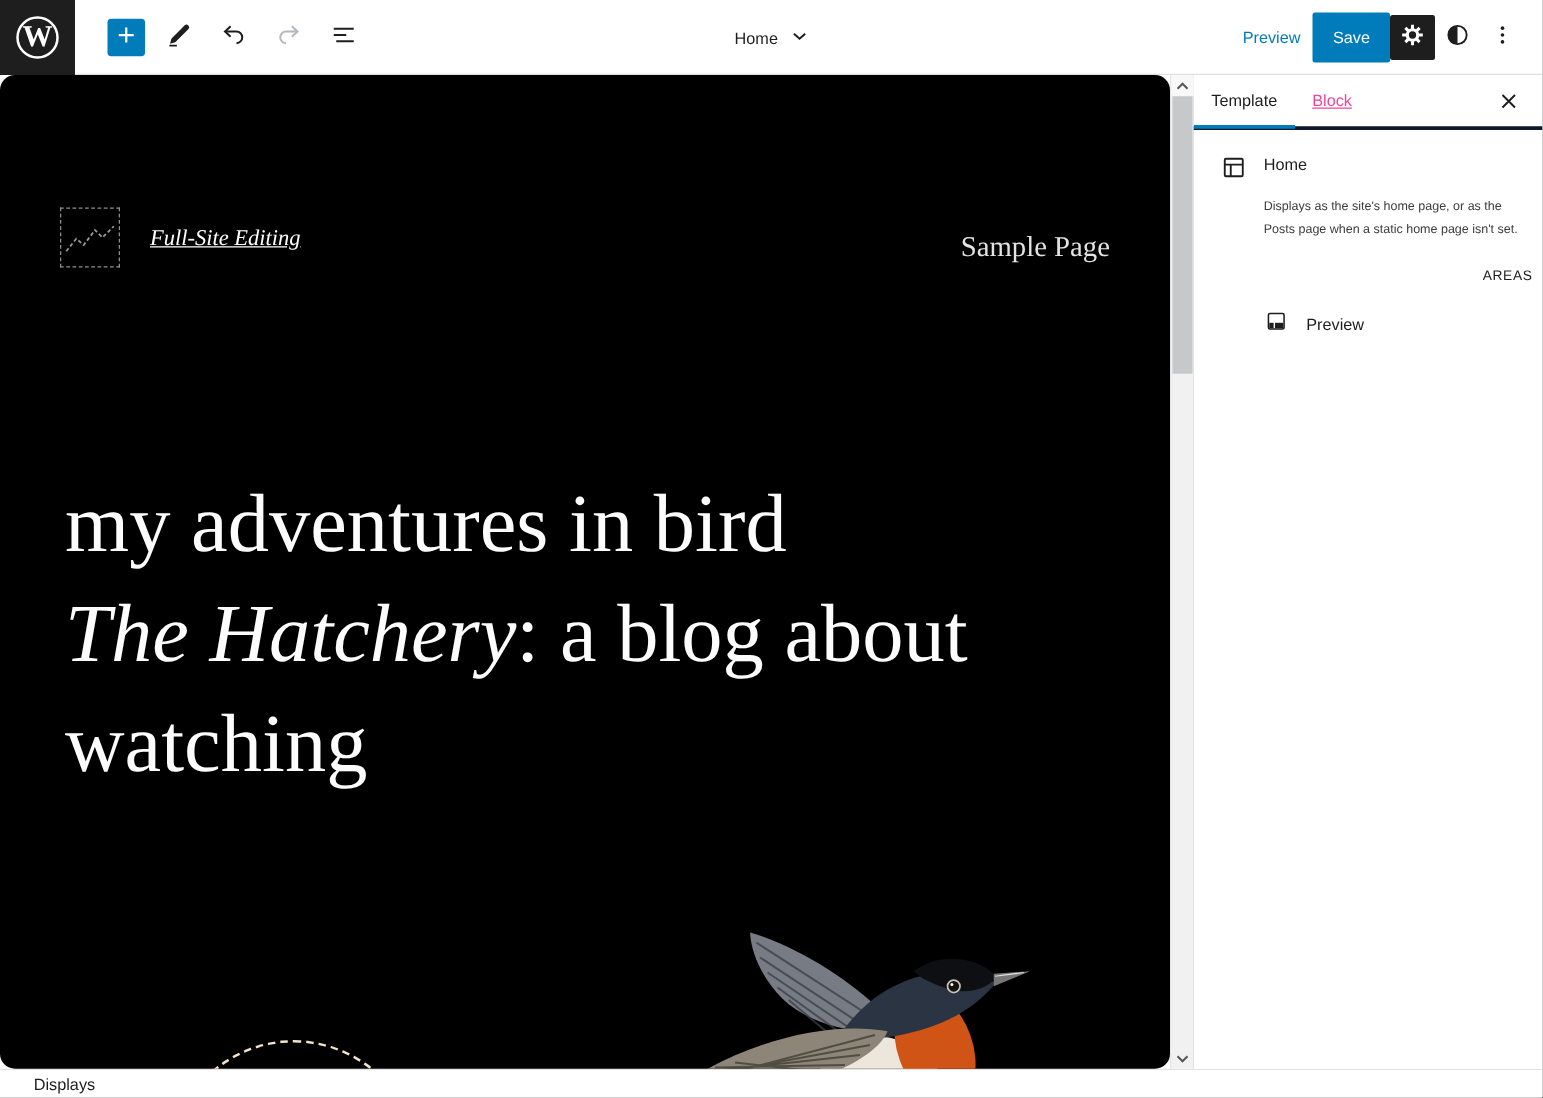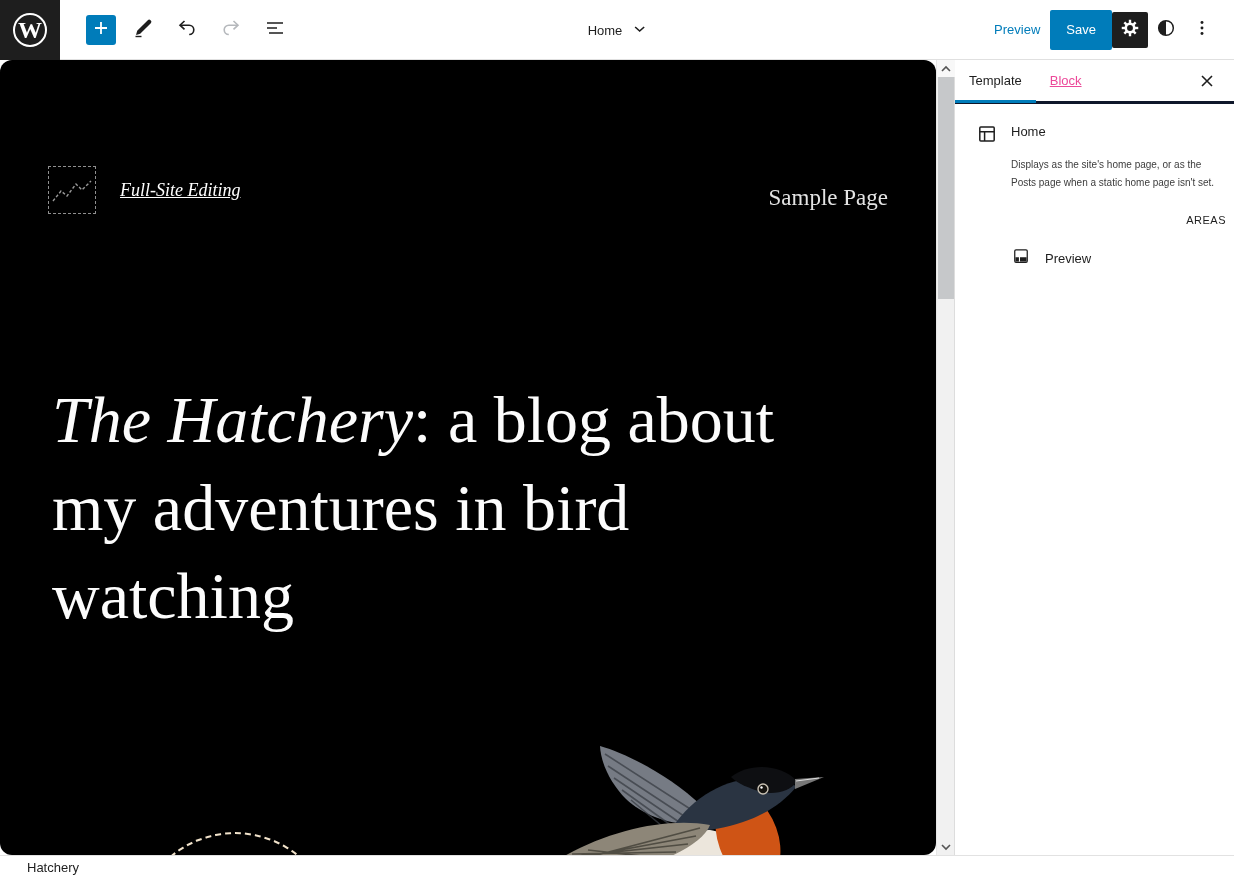--- a/index.html
+++ b/index.html
@@ -192,22 +192,22 @@
       <div class="site-logo">
         <svg width="46" height="46" viewBox="0 0 46 46">
           <polyline points="4,34 12,24 18,29 27,17 33,23 42,14" fill="none" stroke="#9a9a9a" stroke-width="1.4" stroke-dasharray="3 2"></polyline>
         </svg>
       </div>
       <span class="site-title">Full-Site Editing</span>
       <span class="site-nav">Sample Page</span>
     </div>
 
     <h1 class="hero-heading">
+      <div>my adventures in bird</div>
       <div><span class="it">The Hatchery</span><span>: a blog about</span></div>
-      <div>my adventures in bird</div>
       <div>watching</div>
     </h1>
 
     <div class="dashed-circle"></div>
 
     <svg class="bird" viewBox="0 0 400 200">
 
       <path d="M150,28 C178,36 220,58 252,88 L264,103 C232,112 196,100 176,81 C161,66 151,46 150,28 Z" fill="#767b84"></path>
       <g stroke="#3a3d44" stroke-width="1.6" opacity="0.75">
         <path d="M155,36 L248,96 M158,48 L240,102 M164,60 L232,106 M172,72 L222,108 M181,82 L212,108" fill="none"></path>
@@ -280,14 +280,14 @@
               <rect x="10.8" y="13.5" width="7.9" height="5.2" fill="#1e1e1e"></rect>
             </svg>
         </span>
         <span class="label">Preview</span>
       </div>
     </div>
   </div>
 </div>
 
 <div class="statusbar">
-  <span>Hatchery</span>
+  <span>Displays</span>
 </div>
 
 </body></html>

